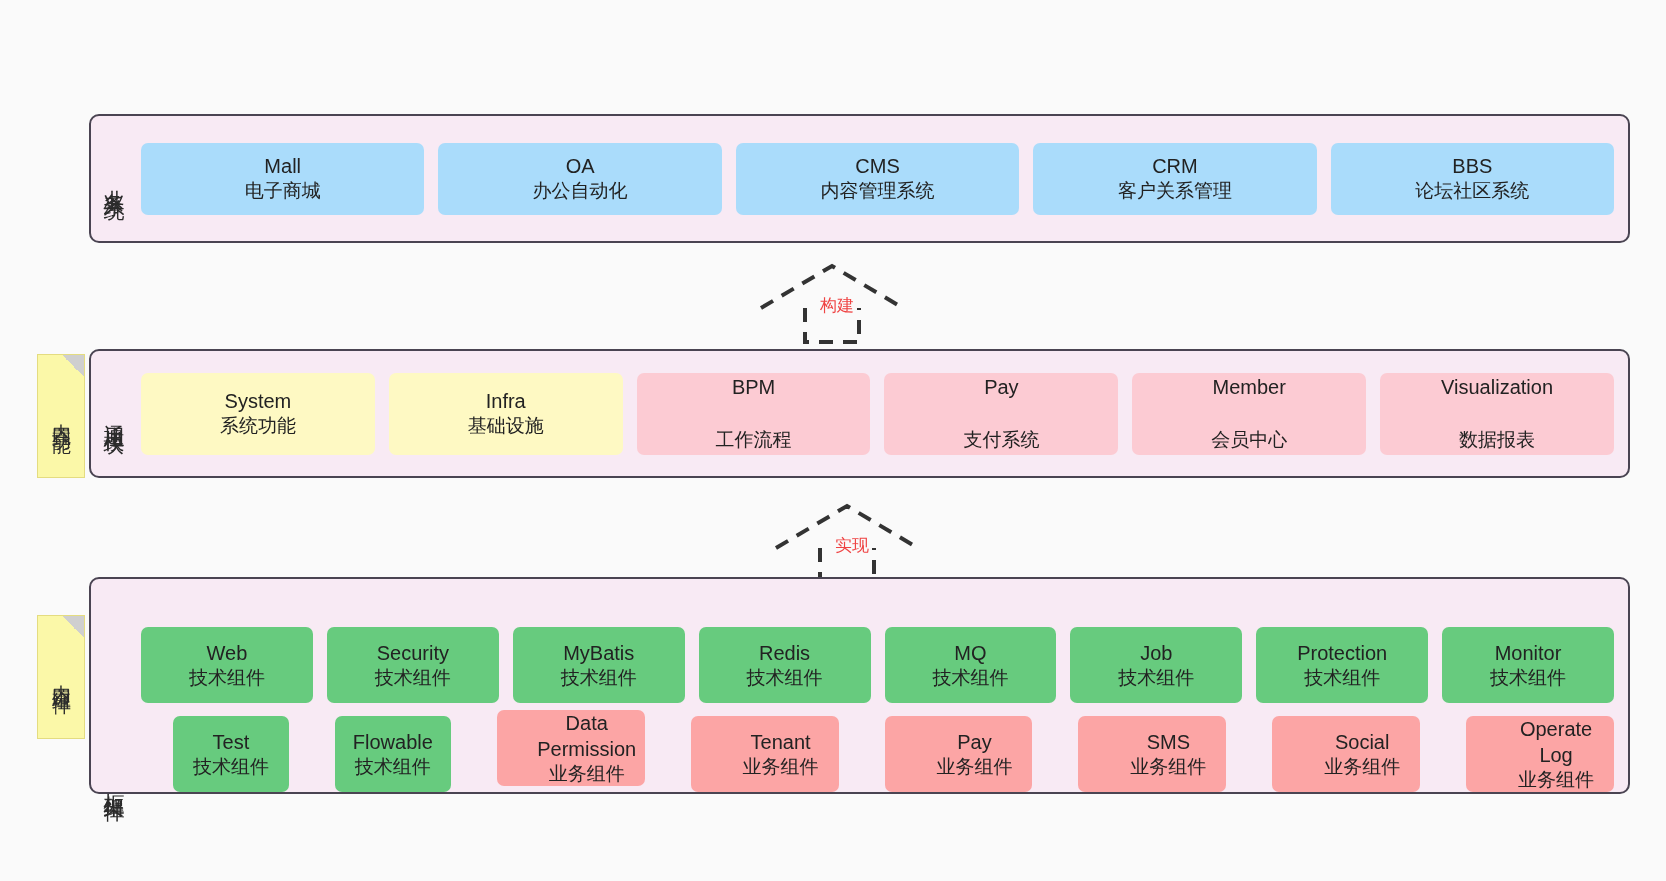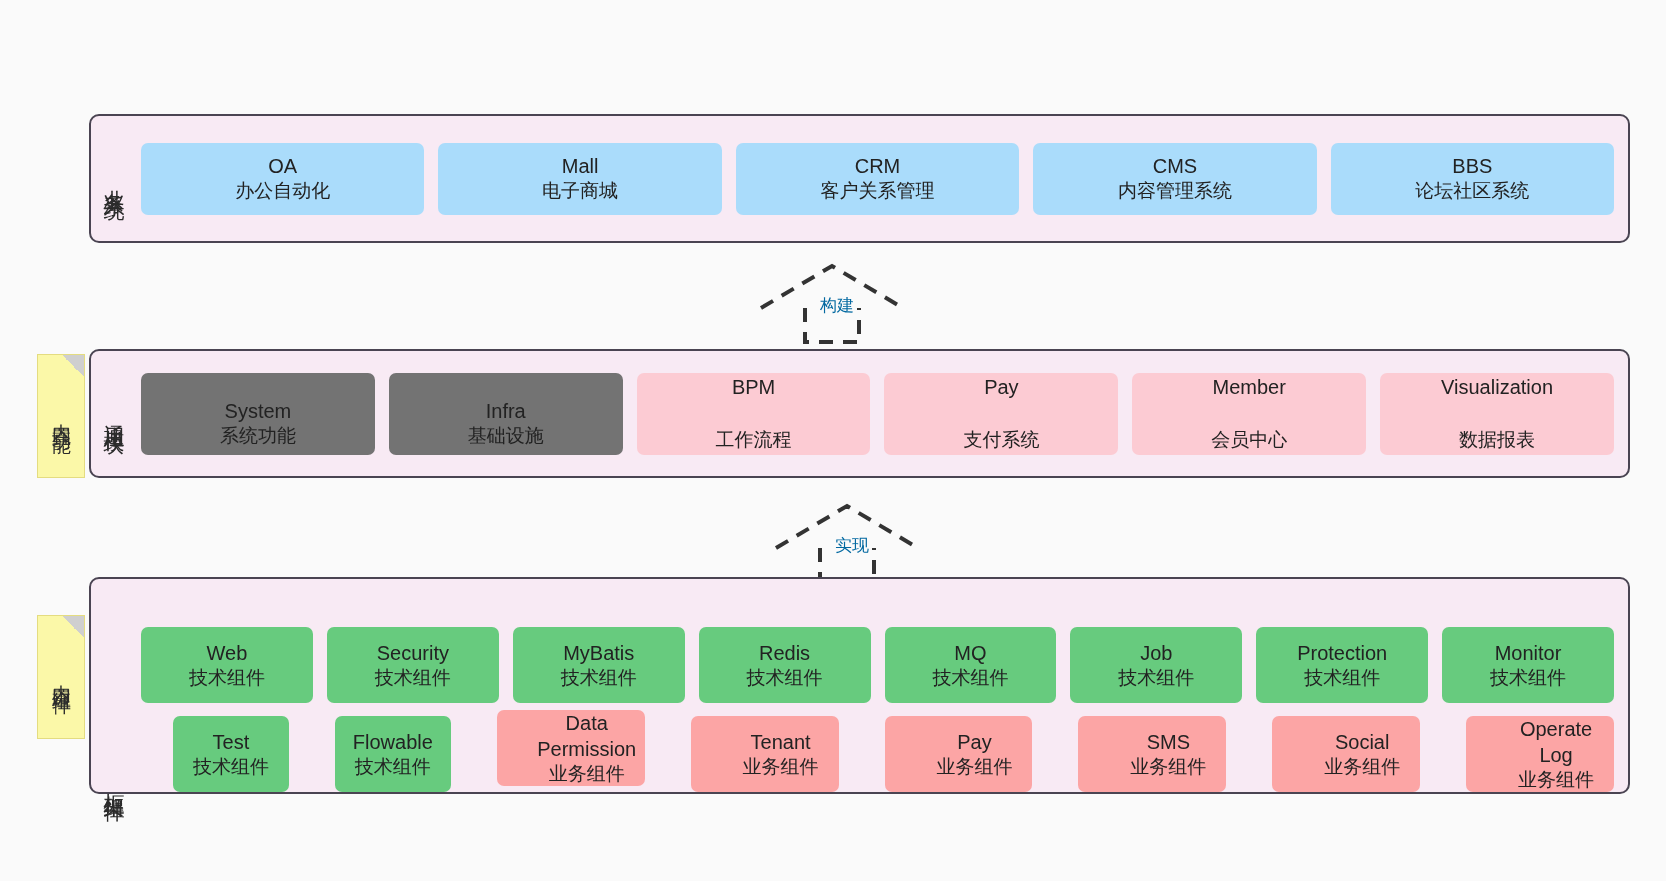--- a/index.html
+++ b/index.html
@@ -67,21 +67,21 @@
     color: #222;
     line-height: 1.3;
     padding: 6px 4px;
     min-width: 0;
   }
   .card .t1 { font-size: 20px; }
   .card .t2 { font-size: 19px; }
 
   
   .c-blue        { background: #aadcfb; }
-  .c-red         { background: #737373; justify-content: flex-end; }
+  .c-red         { background: #fef9c3; }
   .c-pink        { background: #fccbd3; gap: 28px; }
   .c-green       { background: #67cb7e; }
   .c-lightgreen  { background: #fca5a5; padding-left: 36px; }
 
   
   #layer-business { left: 89px;  top: 114px; width: 1541px; height: 129px; }
   #layer-common   { left: 89px;  top: 349px; width: 1541px; height: 129px; }
   #layer-framework{ left: 89px;  top: 577px; width: 1541px; height: 217px; align-items: flex-end; }
 
   #layer-business .card  { height: 72px; }
@@ -115,54 +115,54 @@
   }
   #note-features   { left: 37px; top: 354px; width: 48px; height: 124px; }
   #note-components { left: 37px; top: 615px; width: 48px; height: 124px; }
 
   
   .uml-arrow { position: absolute; }
   .uml-arrow svg { display: block; overflow: visible; }
   .uml-arrow .lbl {
     position: absolute;
     font-size: 17px;
-    color: #0369a1;
+    color: #ef4444;
     background: transparent;
     white-space: nowrap;
     user-select: none;
   }
   #arrow-build { left: 757px; top: 262px; width: 150px; height: 84px; }
   #arrow-build .lbl { left: 63px; top: 32px; }
   #arrow-impl  { left: 772px; top: 502px; width: 150px; height: 84px; }
   #arrow-impl  .lbl { left: 63px; top: 32px; }
 </style>
 </head>
 <body>
 
 <div id="canvas">
 
   <div class="layer" id="layer-business">
     <div class="layer-title">业务系统</div>
     <div class="cards">
       <div class="card-row">
         <div class="card c-blue">
+          <span class="t1">Mall</span>
+          <span class="t2">电子商城</span>
+        </div>
+        <div class="card c-blue">
           <span class="t1">OA</span>
           <span class="t2">办公自动化</span>
         </div>
         <div class="card c-blue">
-          <span class="t1">Mall</span>
-          <span class="t2">电子商城</span>
+          <span class="t1">CMS</span>
+          <span class="t2">内容管理系统</span>
         </div>
         <div class="card c-blue">
           <span class="t1">CRM</span>
           <span class="t2">客户关系管理</span>
-        </div>
-        <div class="card c-blue">
-          <span class="t1">CMS</span>
-          <span class="t2">内容管理系统</span>
         </div>
         <div class="card c-blue">
           <span class="t1">BBS</span>
           <span class="t2">论坛社区系统</span>
         </div>
       </div>
     </div>
   </div>
 
   <div class="uml-arrow" id="arrow-build">

